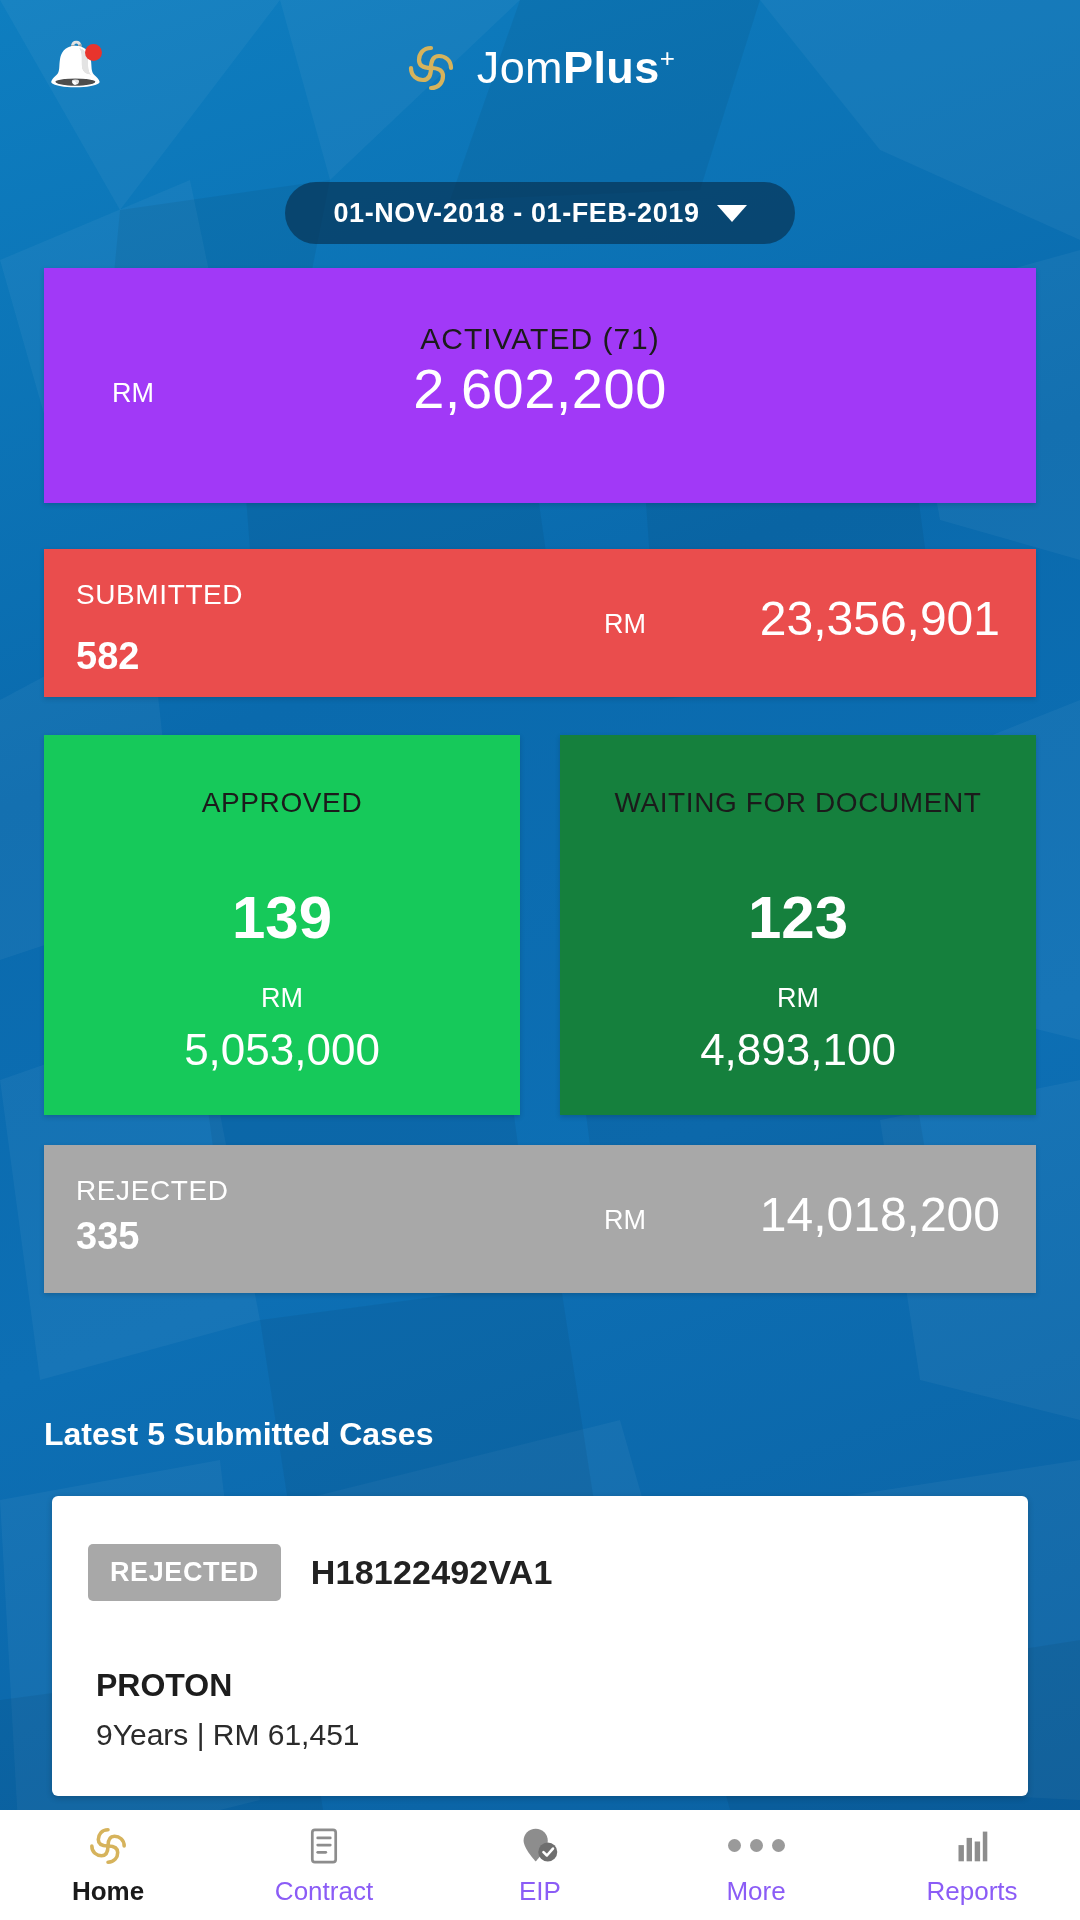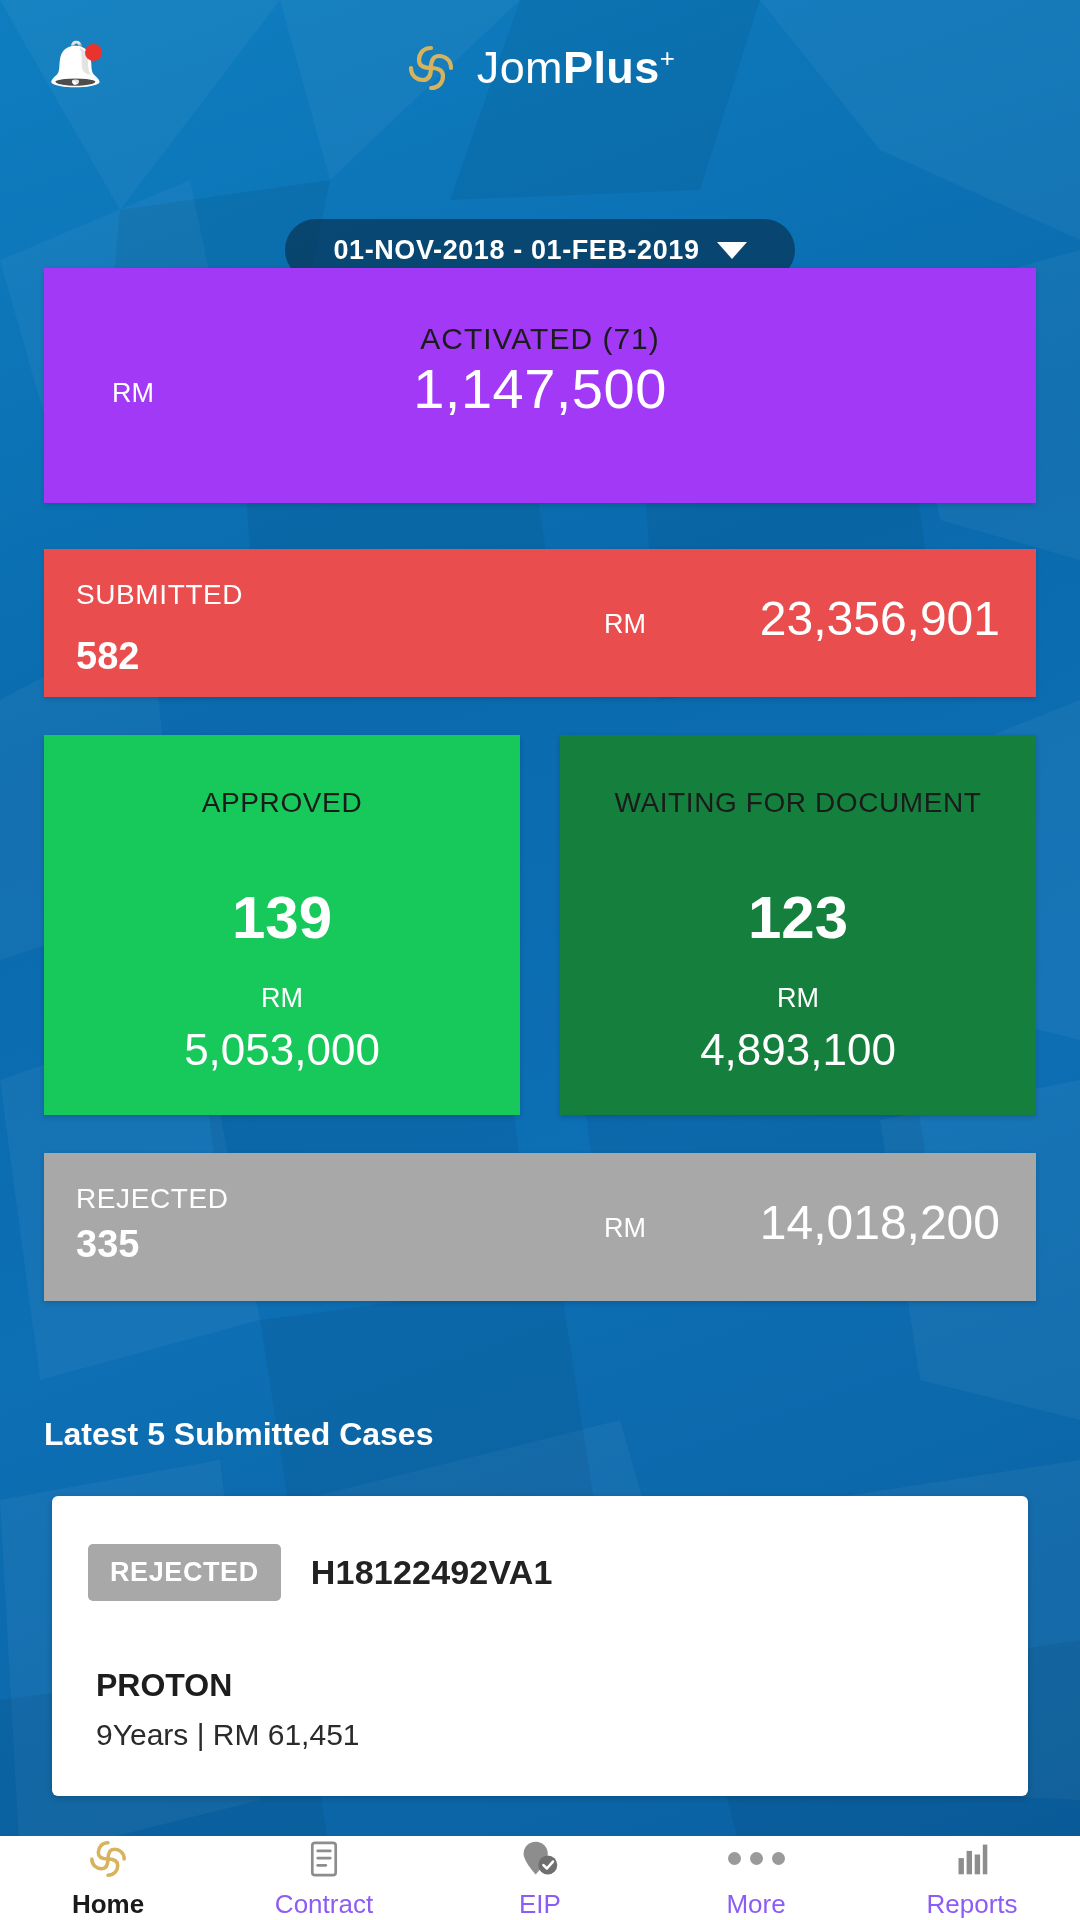--- a/index.html
+++ b/index.html
@@ -73,21 +73,20 @@
     left: 50%;
     transform: translateX(-50%);
     width: 510px;
     height: 62px;
     border-radius: 31px;
     background: rgba(6, 44, 72, .62);
     display: flex;
     align-items: center;
     justify-content: center;
     gap: 17px;
-    margin-top: 37px;
   }
   .date-pill .txt {
     color: #ffffff;
     font-size: 27px;
     font-weight: 700;
     letter-spacing: .6px;
   }
   .caret {
     width: 0; height: 0;
     border-left: 15px solid transparent;
@@ -174,21 +173,21 @@
     right: 36px; top: 42px;
     color: #ffffff;
     font-size: 48px;
     font-weight: 300;
   }
 
   
   .row2 {
     display: flex;
     gap: 40px;
-    margin-bottom: 38px;
+    margin-bottom: 30px;
   }
   .card-half {
     flex: 1;
     height: 380px;
     position: relative;
   }
   .card-approved { background: #16c95a; }
   .card-waiting  { background: #15803d; }
   .card-half .title {
     position: absolute;
@@ -306,21 +305,21 @@
   .case-sub {
     padding: 14px 0 0 44px;
     font-size: 30px;
     color: #2b2b2b;
   }
 
   
   .bottom-nav {
     position: absolute;
     bottom: 0; left: 0; right: 0;
-    height: 84px;
+    height: 110px;
     background: #ffffff;
     display: flex;
     align-items: center;
   }
   .nav-item {
     flex: 1;
     display: flex;
     flex-direction: column;
     align-items: center;
     justify-content: center;
@@ -405,21 +404,21 @@
 <div class="date-pill">
   <span class="txt">01-NOV-2018 - 01-FEB-2019</span>
   <span class="caret"></span>
 </div>
 
 <div class="cards">
 
   <div class="card card-activated">
     <div class="title">ACTIVATED (71)</div>
     <div class="rm">RM</div>
-    <div class="amount">1,147,500</div>
+    <div class="amount">2,602,200</div>
   </div>
 
   <div class="card card-submitted">
     <div class="label">SUBMITTED</div>
     <div class="count">582</div>
     <div class="rm">RM</div>
     <div class="amount">23,356,901</div>
   </div>
 
   <div class="row2">

